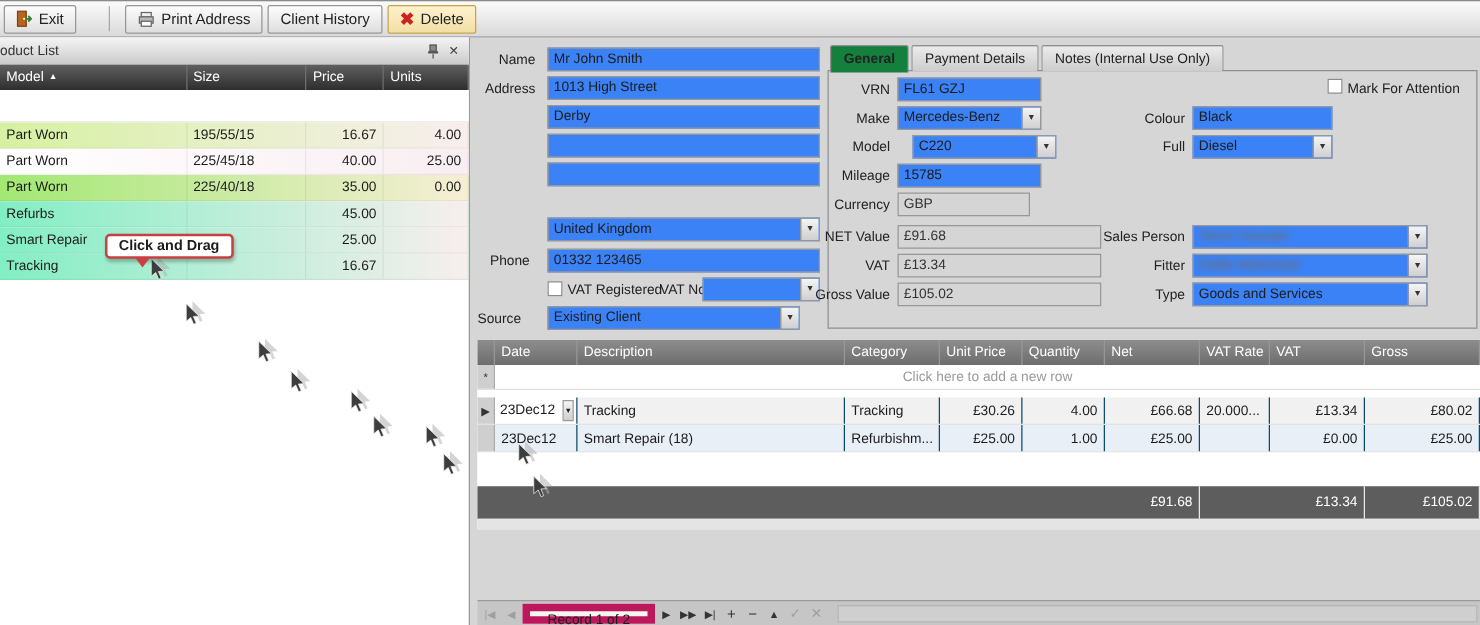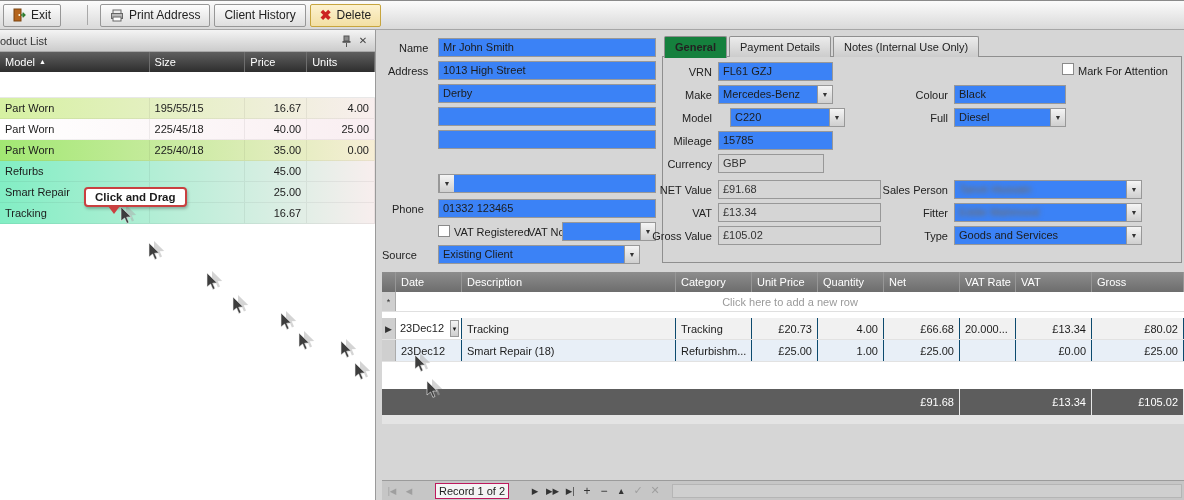--- a/index.html
+++ b/index.html
@@ -74,21 +74,21 @@
   .gfill{flex:1;background:#fff}
   .trow{display:flex;height:26px;background:#5d5d5d;color:#fff;flex:0 0 auto}
   .trow .gc{line-height:26px}
   .wsep{border-right:1px solid #e8e8e8}
   .bstrip{height:9px;background:#e4e4e4;flex:0 0 auto}
 
   
   .navbar{position:absolute;left:382px;top:480px;width:802px;height:20px;background:#c6c6c6;border-top:1px solid #9b9b9b;display:flex;align-items:center;padding:0 2px;gap:1px}
   .nbtn{min-width:16px;height:16px;display:flex;align-items:center;justify-content:center;font-size:8.5px;color:#333;padding:0 2px}
   .nbtn.dim{color:#9f9f9f}
-  .recbox{height:16px;border:1px solid #be185d;background:#f4f4f4;padding:0 3px;line-height:14px;font-size:11px;margin:0 17px}
+  .recbox{height:16px;border:6px solid #be185d;background:#f4f4f4;padding:0 14px;line-height:14px;font-size:11px;margin:0 0}
   .navtrack{flex:1;height:14px;background:#cfcfcf;border:1px solid #b5b5b5;margin-left:8px}
 </style>
 </head>
 <body>
 
 <div id="app">
 
   <svg width="0" height="0" style="position:absolute">
     <defs>
         <path id="cur-shape" d="M3 3 L3 17 L6.6 14 L8.9 19.4 L11 18.5 L8.7 13.2 L13.2 12.9 Z"></path>
@@ -229,20 +229,21 @@
   <span class="flbl" style="left:399px;top:42px">Name</span>
   <div class="txt" style="left:438px;top:38px;width:218px">Mr John Smith</div>
 
   <span class="flbl" style="left:388px;top:65px">Address</span>
   <div class="txt" style="left:438px;top:61px;width:218px">1013 High Street</div>
   <div class="txt" style="left:438px;top:84px;width:218px">Derby</div>
   <div class="txt" style="left:438px;top:107px;width:218px"></div>
   <div class="txt" style="left:438px;top:130px;width:218px"></div>
 
   <div class="txt combo" style="left:438px;top:174px;width:218px">
+    <span class="cval">United Kingdom</span>
     <span class="carr">▼</span>
   </div>
 
   <span class="flbl" style="left:392px;top:203px">Phone</span>
   <div class="txt" style="left:438px;top:199px;width:218px">01332 123465</div>
 
   <span class="cb" style="left:438px;top:225px"></span>
   <span class="flbl" style="left:454px;top:226px">VAT Registered</span>
   <span class="flbl" style="left:528px;top:226px">VAT No</span>
   <div class="txt combo" style="left:562px;top:222px;width:94px">
@@ -338,21 +339,21 @@
     <div style="height:6px;background:#fff;flex:0 0 auto"></div>
 
     <div class="grow row1">
       <span class="mkcell">▶</span>
       <span class="gc cdate date-edit">
           <i class="dtext">23Dec12</i>
           <i class="darr">▼</i>
         </span>
       <span class="gc cdesc">Tracking</span>
       <span class="gc ccat">Tracking</span>
-      <span class="gc cup num">£20.73</span>
+      <span class="gc cup num">£30.26</span>
       <span class="gc cqty num">4.00</span>
       <span class="gc cnet num">£66.68</span>
       <span class="gc cvr">20.000...</span>
       <span class="gc cvat num">£13.34</span>
       <span class="gc cgross num">£80.02</span>
     </div>
 
     <div class="grow row2">
       <span class="mkcell"></span>
       <span class="gc cdate">23Dec12</span>

